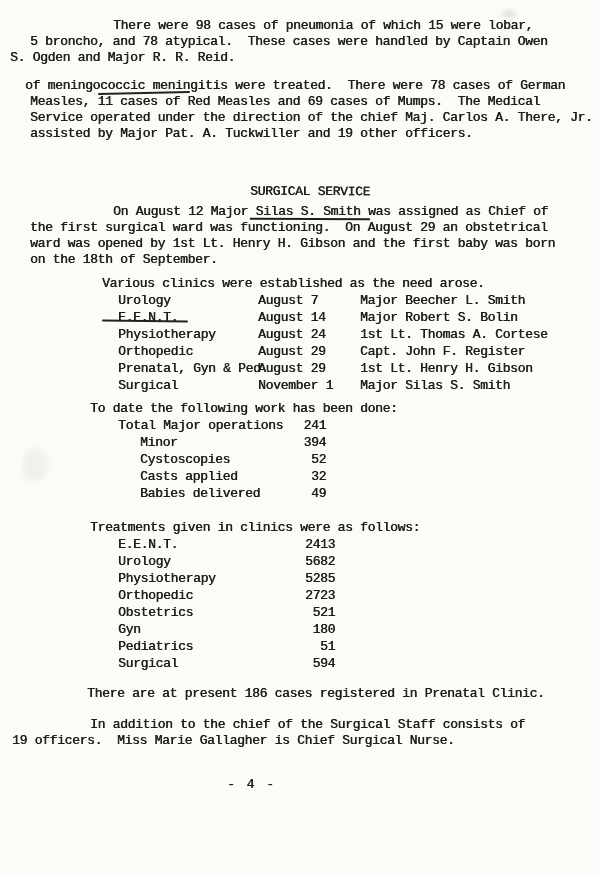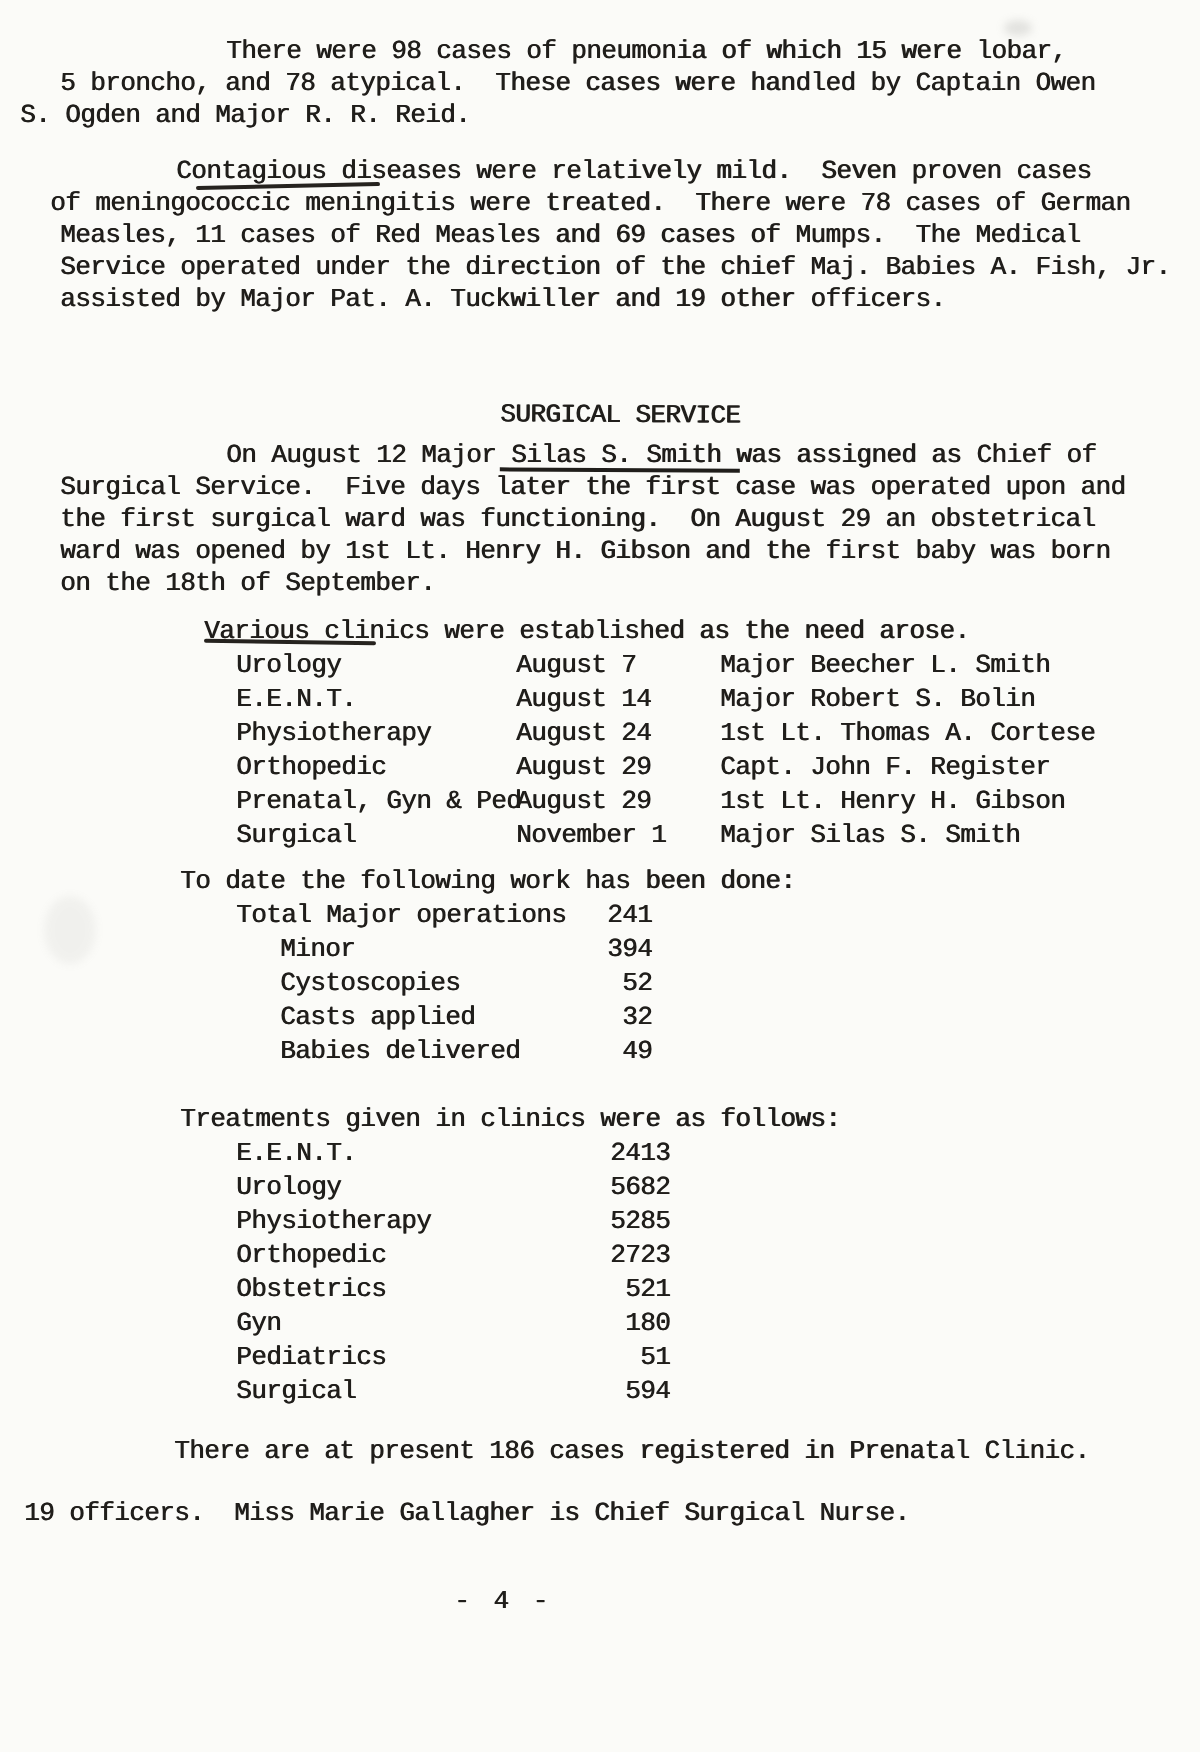--- a/index.html
+++ b/index.html
@@ -80,34 +80,32 @@
 
   <div class="content">
 
     <div class="para">
       <div class="line ind83">There were 98 cases of pneumonia of which 15 were lobar,</div>
       <div class="line">5 broncho, and 78 atypical.  These cases were handled by Captain Owen</div>
       <div class="line shift-l20">S. Ogden and Major R. R. Reid.</div>
     </div>
 
     <div class="para mt12">
-      <div class="line ind58">Contagious diseases were relatively mild.  Seven proven cases</div>
       <div class="line shift-l5">of meningococcic meningitis were treated.  There were 78 cases of German</div>
       <div class="line">Measles, 11 cases of Red Measles and 69 cases of Mumps.  The Medical</div>
-      <div class="line">Service operated under the direction of the chief Maj. Babies A. Fish, Jr.</div>
+      <div class="line">Service operated under the direction of the chief Maj. Carlos A. There, Jr.</div>
       <div class="line">assisted by Major Pat. A. Tuckwiller and 19 other officers.</div>
     </div>
 
     <div class="heading mt26">
       <span class="hd-text">SURGICAL SERVICE</span>
     </div>
 
     <div class="para mt18">
       <div class="line ind83">On August 12 Major Silas S. Smith was assigned as Chief of</div>
-      <div class="line">Surgical Service.  Five days later the first case was operated upon and</div>
       <div class="line">the first surgical ward was functioning.  On August 29 an obstetrical</div>
       <div class="line">ward was opened by 1st Lt. Henry H. Gibson and the first baby was born</div>
       <div class="line">on the 18th of September.</div>
     </div>
 
     <div class="line ind72 mt8">Various clinics were established as the need arose.</div>
 
     <div class="tbl clinics mt16">
       <div class="trow">
         <span class="c-name">Urology</span>
@@ -199,19 +197,20 @@
       </div>
       <div class="trow">
         <span class="t-label">Surgical</span>
         <span class="t-val">594</span>
       </div>
     </div>
 
     <div class="line ind57 mt14">There are at present 186 cases registered in Prenatal Clinic.</div>
 
     <div class="para mt15">
+      <div class="line ind60">In addition to the chief of the Surgical Staff consists of</div>
       <div class="line shift-l18">19 officers.  Miss Marie Gallagher is Chief Surgical Nurse.</div>
     </div>
 
     <div class="line pagenum mt28">- 4 -</div>
 
   </div>
 </div>
 
 </body></html>

